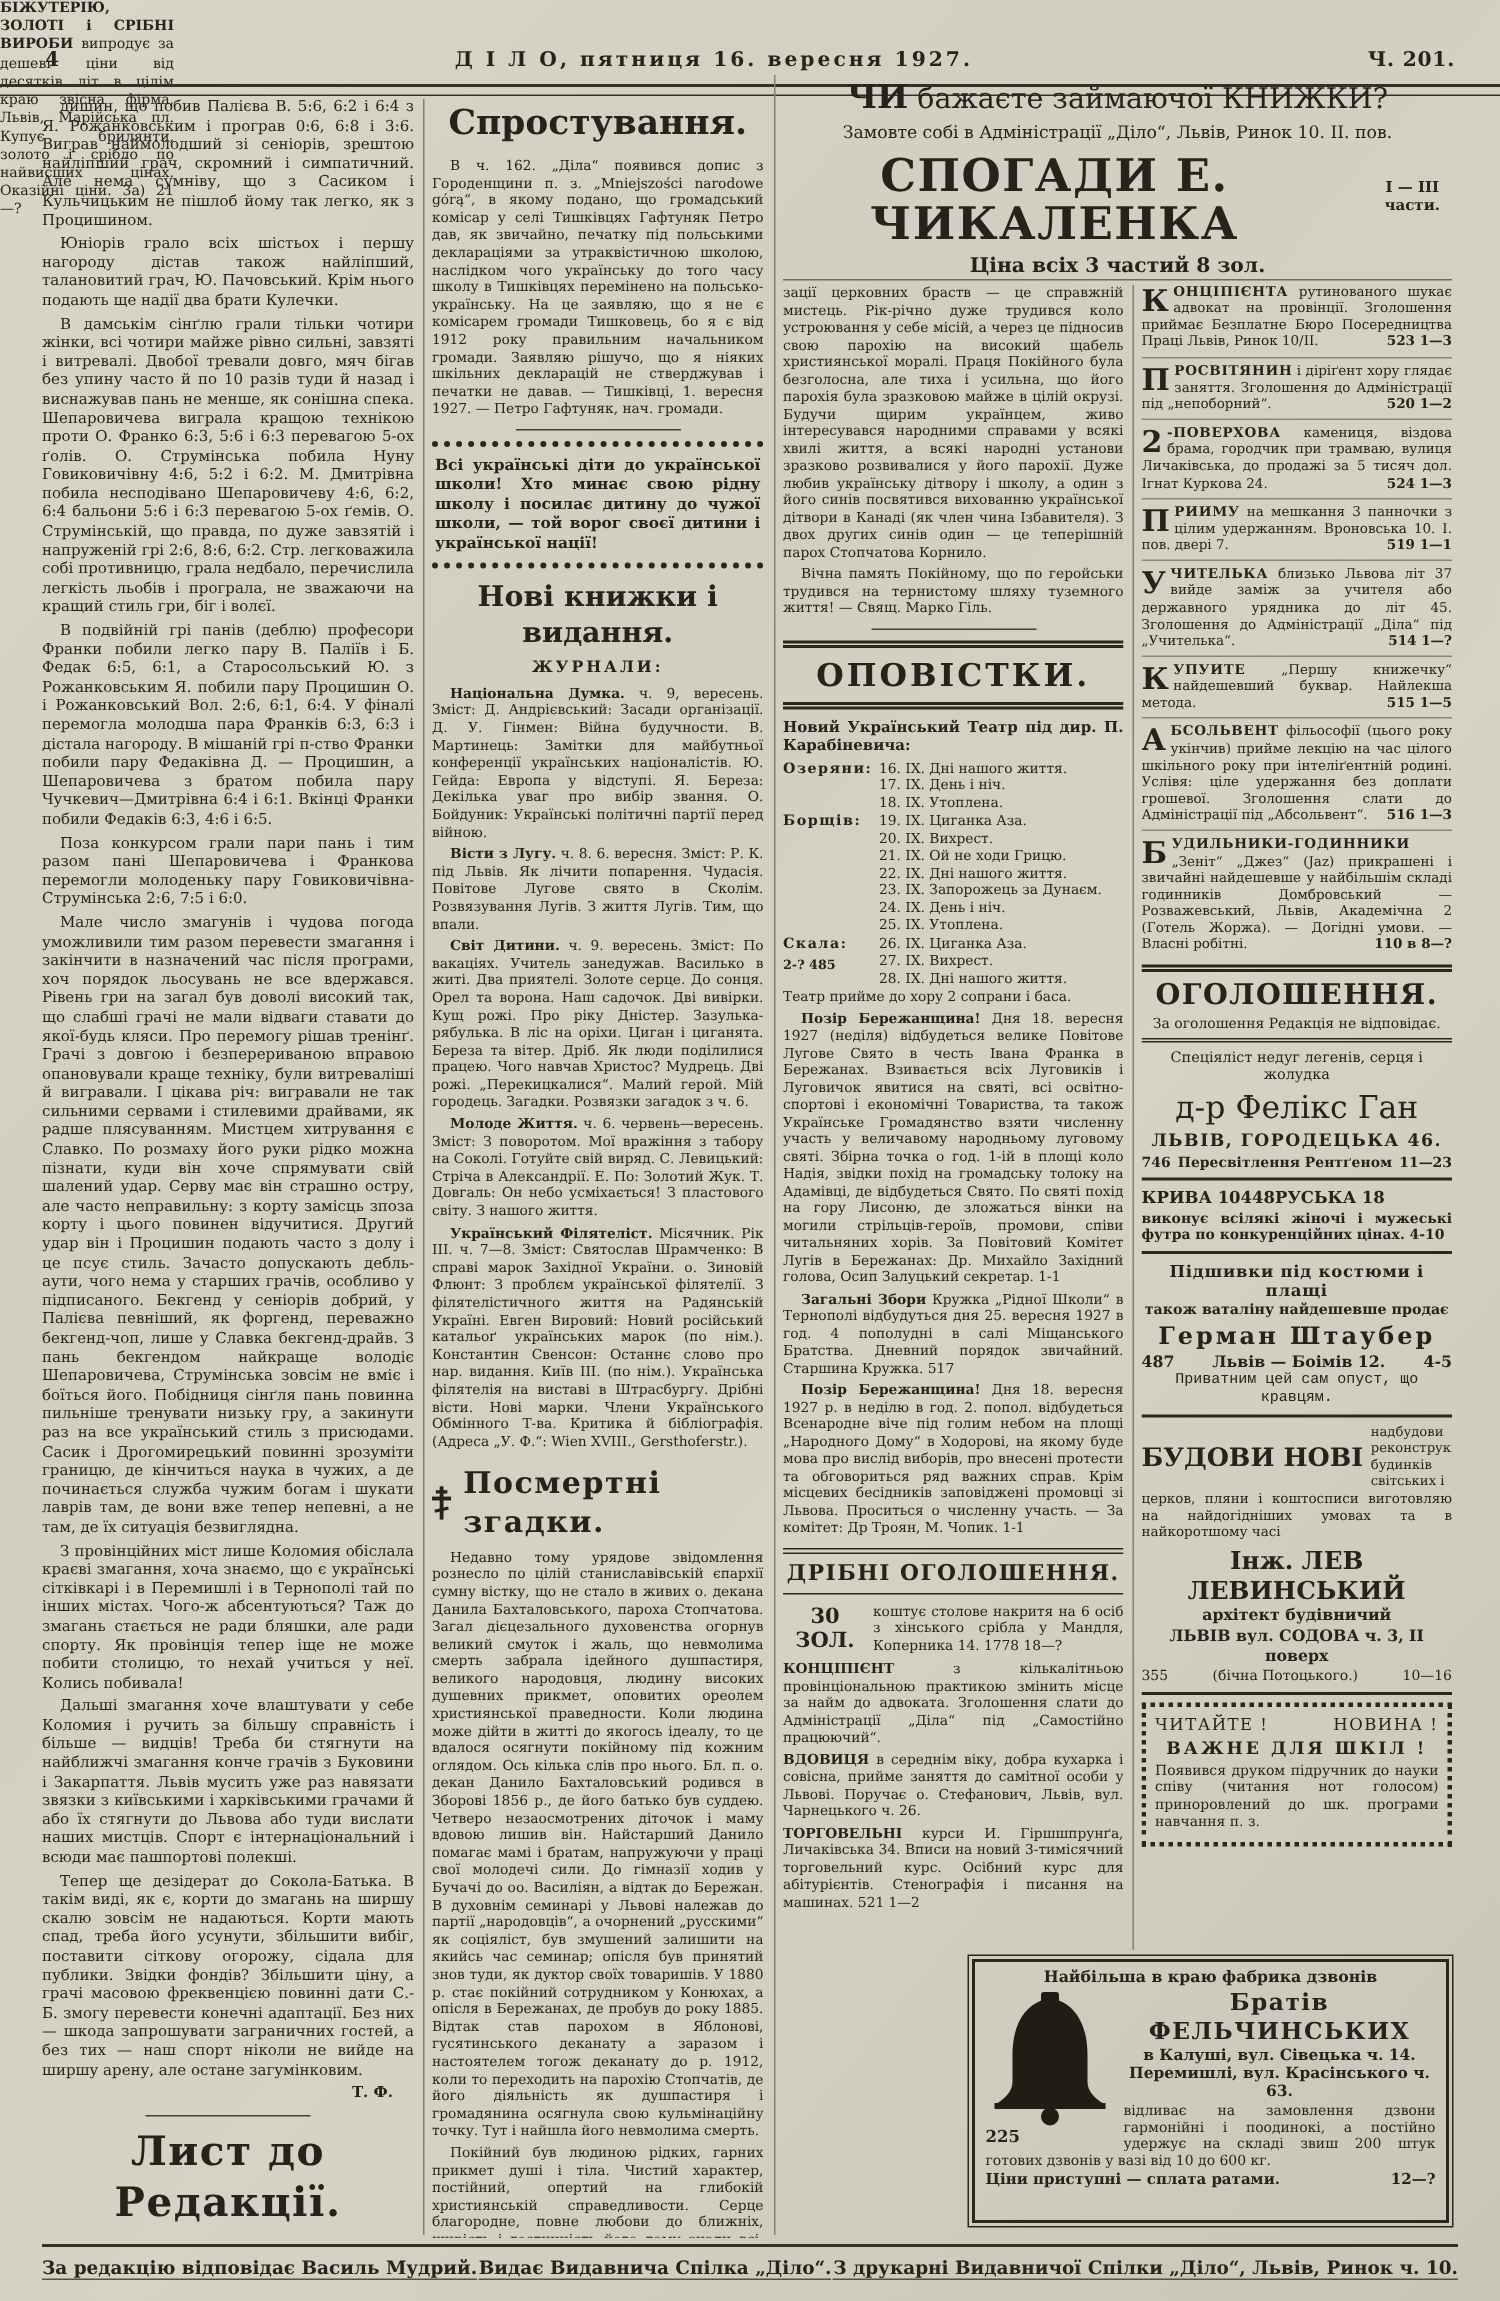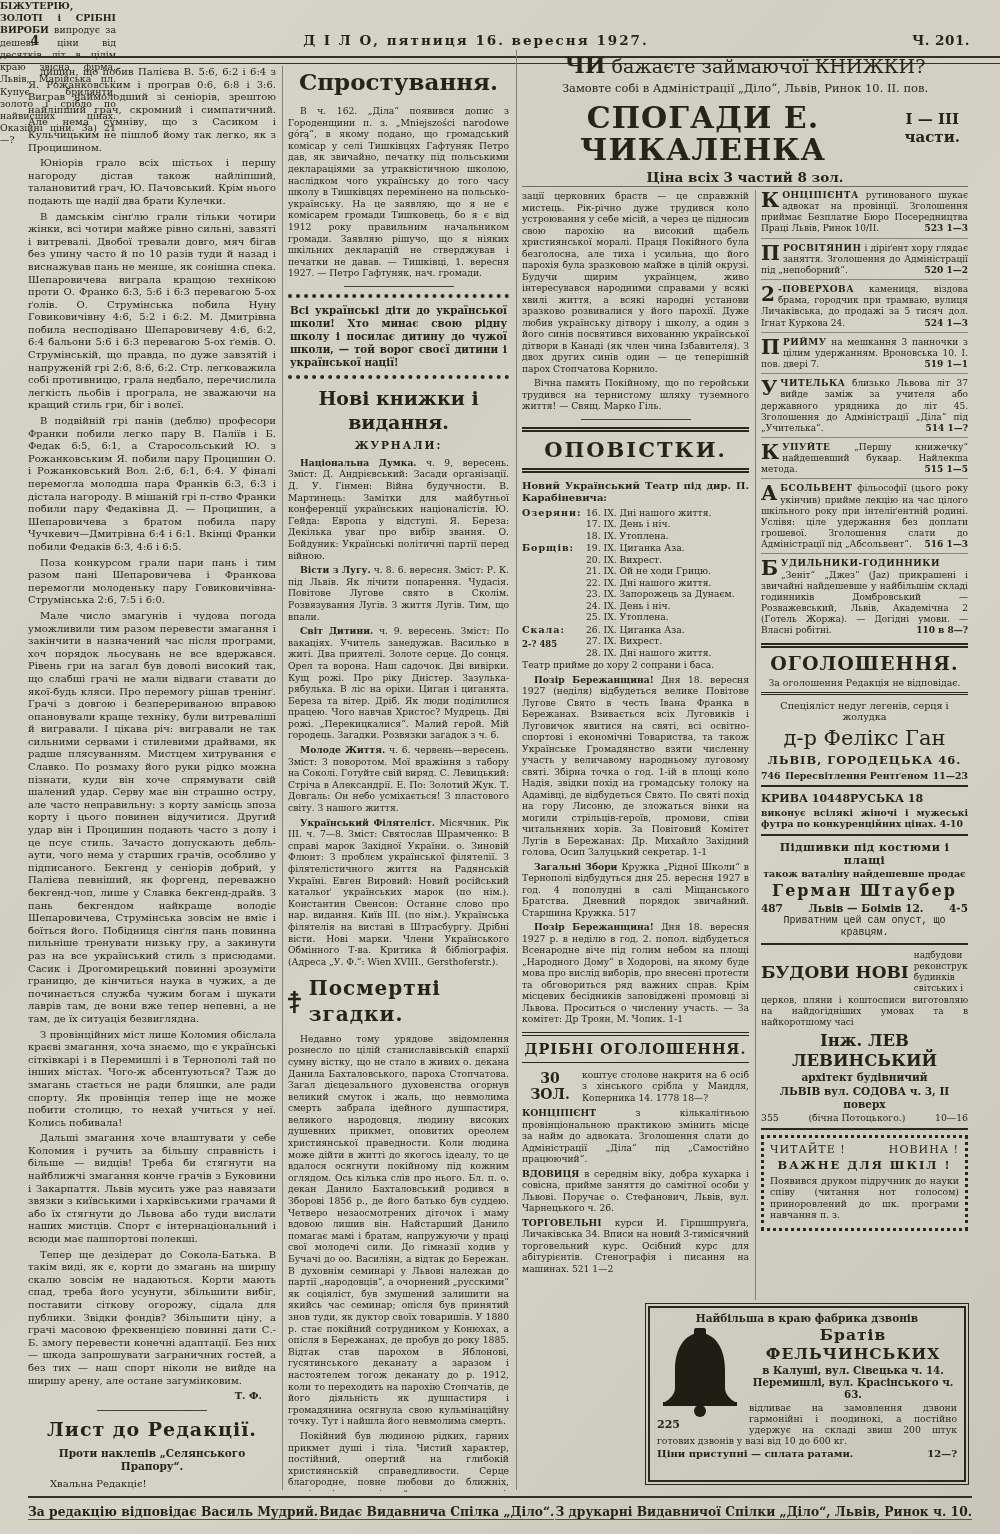--- a/index.html
+++ b/index.html
@@ -17,37 +17,37 @@
   #col2{left:288px;top:66px;width:221px;height:1426px;font-size:9.2px;line-height:1.26;}
   #col3{left:522px;top:190px;width:227px;height:1110px;font-size:9.2px;line-height:1.25;}
   #col3b{left:522px;top:1304px;width:116px;height:180px;font-size:9.4px;line-height:1.3;text-align:justify;overflow:hidden;}
   #col4{left:761px;top:190px;width:207px;height:1112px;font-size:9px;line-height:1.24;}
   p{margin:0 0 3px;text-indent:12px;}
   .noind{text-indent:0;}
   .sep{width:110px;border-top:1.5px solid #454034;margin:7px auto 7px;}
   .sig{text-align:right;font-weight:bold;margin:0 14px 4px 0;}
   
   .h-sprost{font-size:23px;font-weight:bold;text-align:center;margin:2px 0 8px;text-indent:0;}
-  .h-letter{font-size:19px;font-weight:bold;text-align:center;margin:6px 0 5px;text-indent:0;letter-spacing:1px;}
+  .h-letter{font-size:27px;font-weight:bold;text-align:center;margin:6px 0 18px;text-indent:0;letter-spacing:1px;}
   .sub-b{font-size:10.5px;font-weight:bold;text-align:center;text-indent:0;margin:0 0 5px;}
   .salut{text-indent:22px;margin:0;}
   .h-books{font-size:19px;font-weight:bold;text-align:center;margin:8px 0 4px;text-indent:0;}
   .h-journals{font-size:10.5px;font-weight:bold;text-align:center;letter-spacing:2px;margin:0 0 5px;text-indent:0;}
   .jlead{font-weight:bold;}
   .h-necro{display:flex;align-items:center;justify-content:center;gap:8px;margin:9px 0 6px;}
   .h-necro span{font-size:20px;font-weight:bold;letter-spacing:1px;}
   .diamond-box{border-top:4px dotted #2c2godz;border-top:4px dotted #2c271d;border-bottom:4px dotted #2c271d;padding:6px 2px;margin:6px 0 8px;font-weight:bold;font-size:10.3px;text-align:justify;}
   
   .topad{position:absolute;left:522px;top:50px;width:446px;height:136px;text-align:center;border-bottom:1px solid #6f6a5d;overflow:hidden;}
   .ta1{font-size:19px;margin-top:2px;}
   .ta1 b{font-size:22px;}
   .ta2{font-size:11.5px;margin-top:3px;}
   .tabig-wrap{position:relative;margin-top:7px;padding-right:84px;}
   .tabig{font-size:30px;font-weight:bold;letter-spacing:1px;line-height:1.05;}
-  .taparts{position:absolute;right:8px;top:8px;font-weight:bold;font-size:15px;line-height:1.2;text-align:center;}
+  .taparts{position:absolute;right:8px;top:18px;font-weight:bold;font-size:10px;line-height:1.2;text-align:center;}
   .taprice{font-size:13.5px;font-weight:bold;margin-top:4px;}
   
   .h-opov{font-size:21px;font-weight:bold;text-align:center;letter-spacing:2px;border-top:5px double #2c271d;border-bottom:5px double #2c271d;padding:5px 0;margin:7px 0;}
   .h-dribni{font-size:14.5px;font-weight:bold;text-align:center;letter-spacing:1px;border-top:4px double #2c271d;border-bottom:1px solid #2c271d;padding:4px 0;margin:7px 0 6px;}
   .thead{font-weight:bold;font-size:10px;text-indent:0;margin-bottom:2px;}
   .tgroup{display:flex;margin-bottom:1px;}
   .tplace{flex:none;width:56px;font-weight:bold;letter-spacing:1px;font-size:9.5px;}
   .tref{font-size:8.5px;font-weight:bold;margin-top:3px;letter-spacing:0;}
   .tlines{flex:1;padding-left:8px;}
   .tline{text-indent:0;margin:0;}

